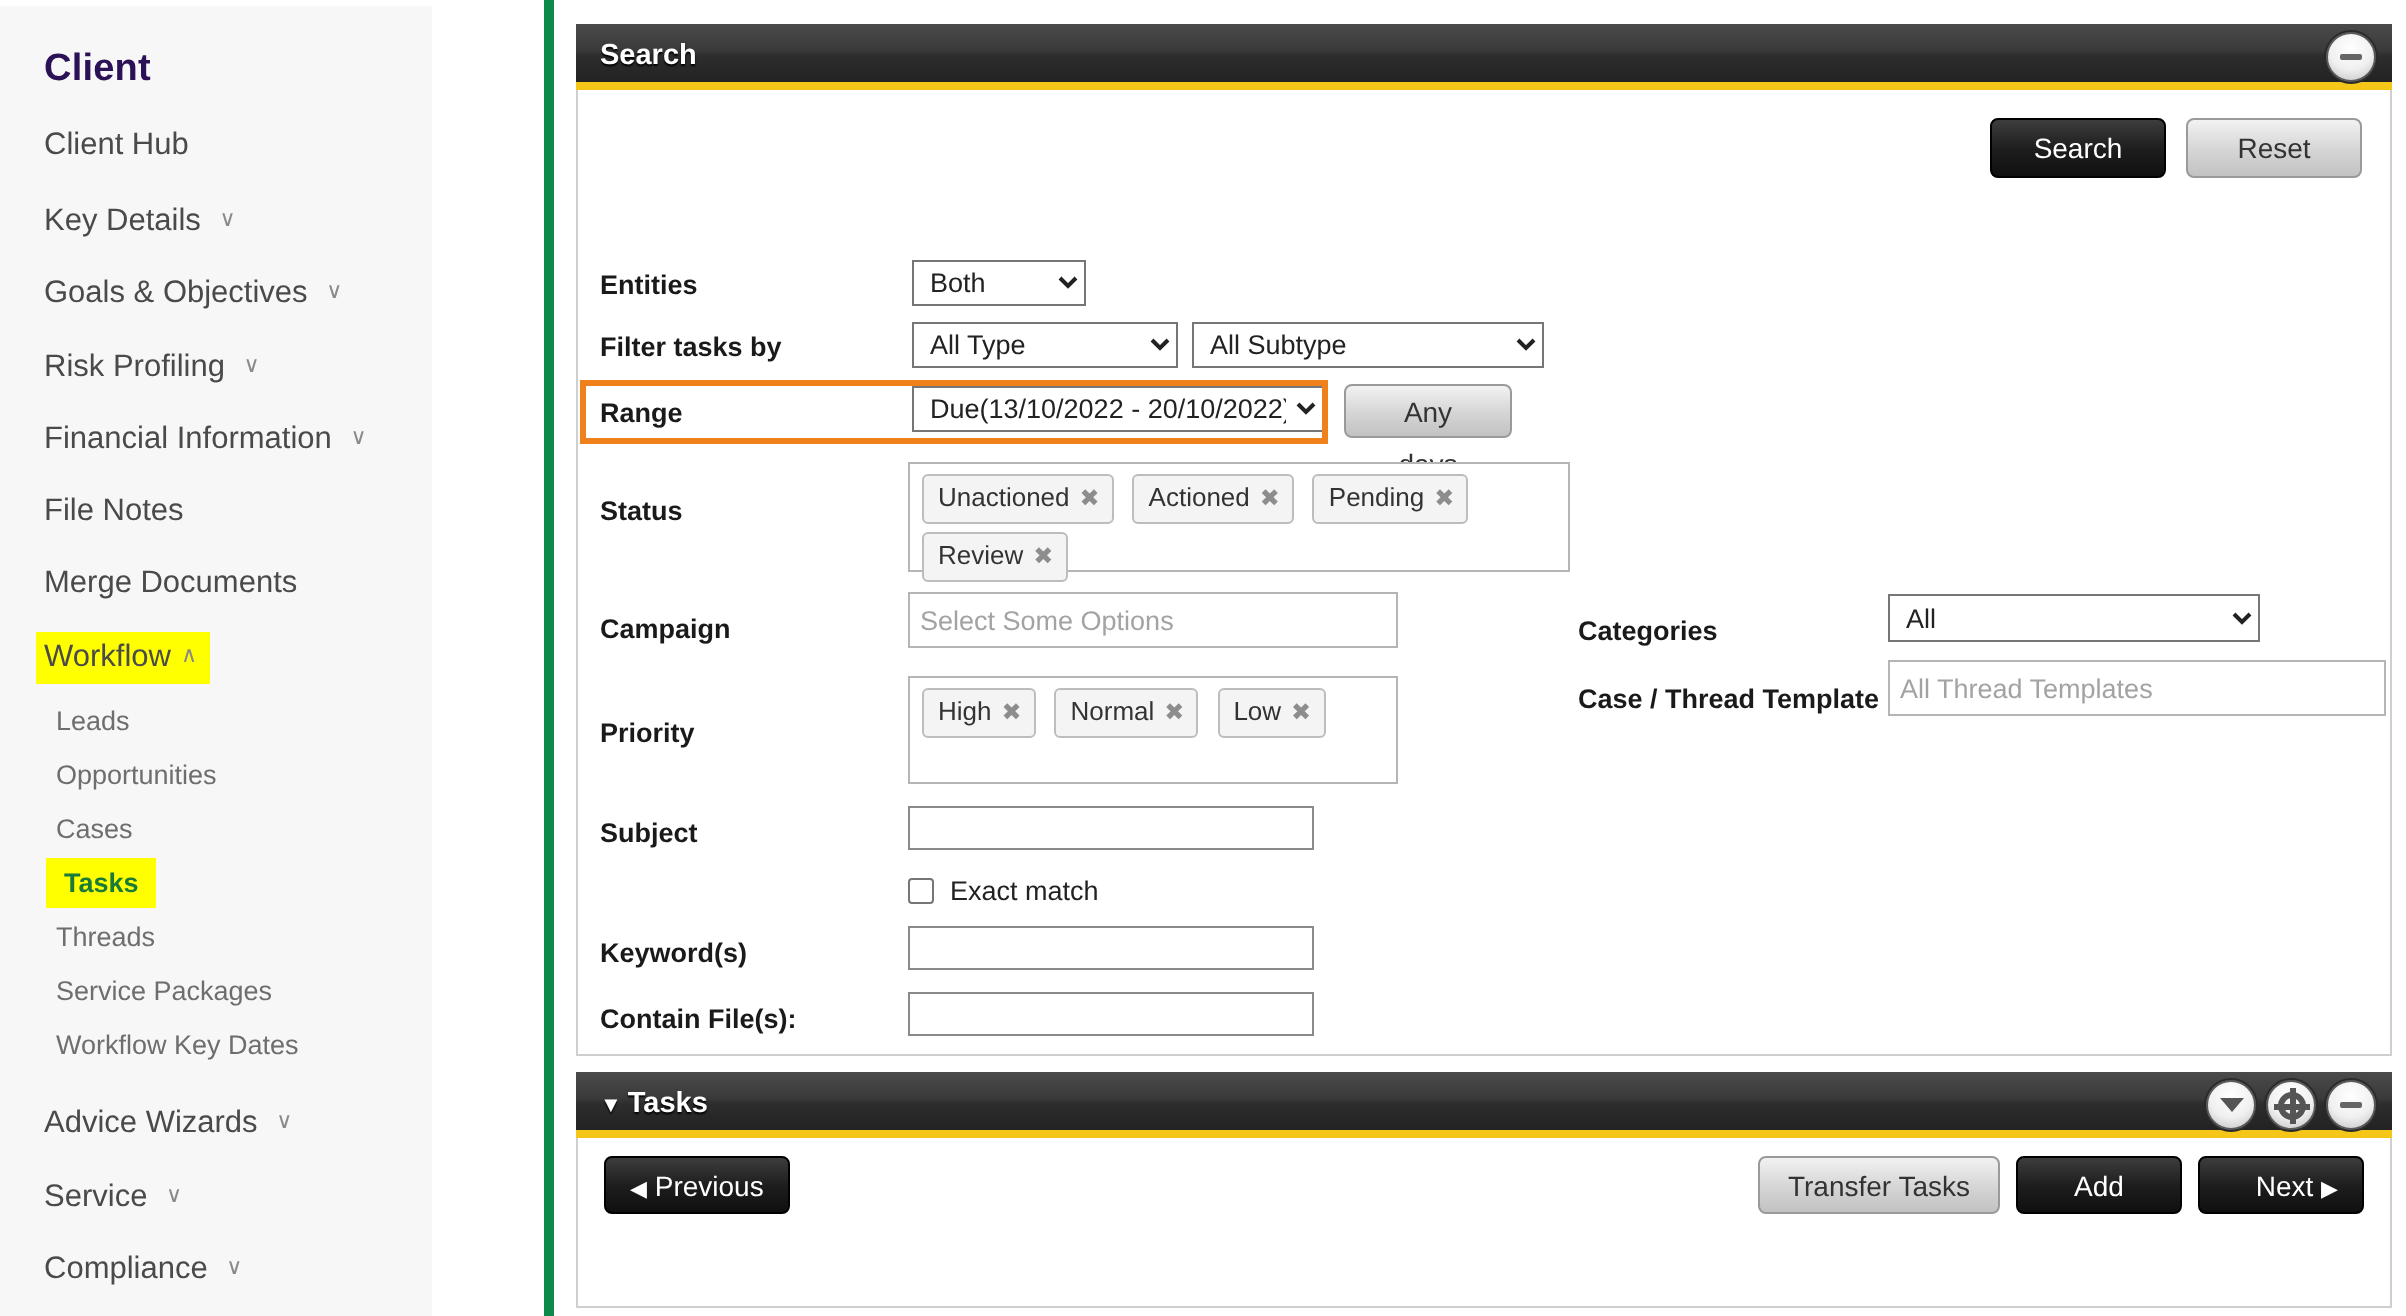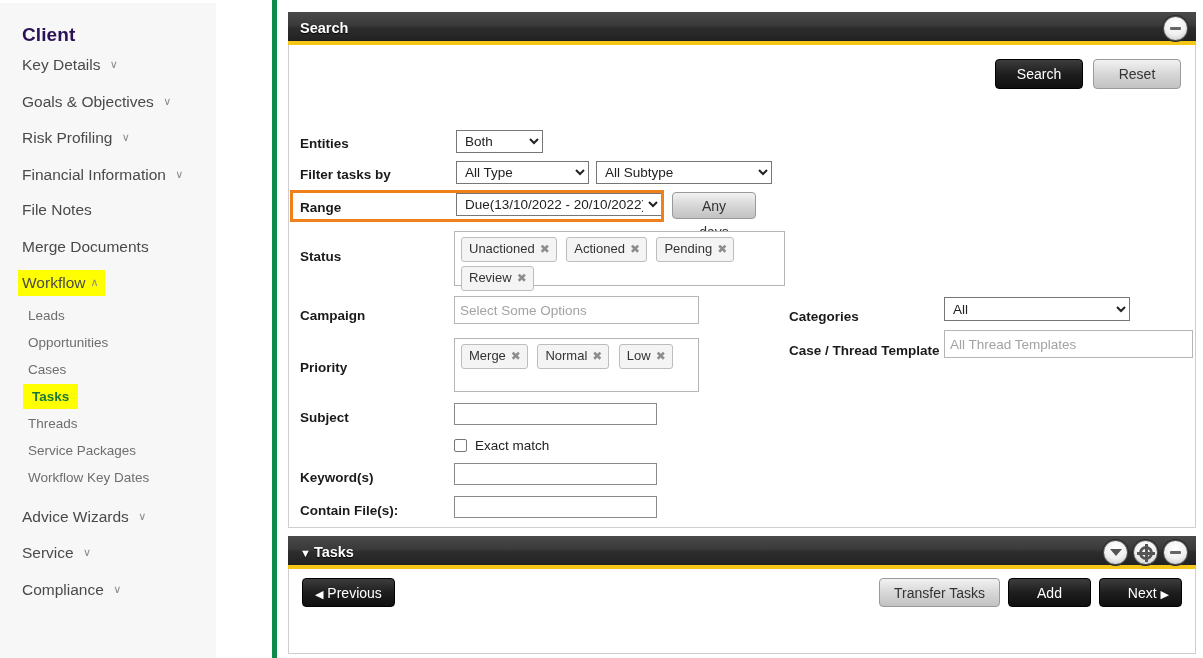--- a/index.html
+++ b/index.html
@@ -162,20 +162,23 @@
   .sortmark { font-size: 10px; color: #333; margin-left: 30px; vertical-align: 1px; }
 </style>
 </head>
 <body>
 
 <div id="root">
 
   <div class="sidebar">
     <div class="side-title">Client</div>
 
+    <div class="side-link top">
+      <span>Client Hub</span>
+    </div>
     <div class="side-link">
       <span>Key Details</span>
       <span class="chev">∨</span>
     </div>
     <div class="side-link">
       <span>Goals &amp; Objectives</span>
       <span class="chev">∨</span>
     </div>
     <div class="side-link">
       <span>Risk Profiling</span>
@@ -286,21 +289,21 @@
 
       <div class="frow" style="left:500px; top:296px;">
         <span class="flabel">Case / Thread Template</span>
       </div>
       <input class="ui" style="position: absolute; left: 655px; top: 285px; width: 249px; height: 28px; border-color: rgb(181, 181, 181);" placeholder="All Thread Templates">
 
       <div class="frow" style="left:11px; top:313px;">
         <span class="flabel">Priority</span>
       </div>
       <div class="tagbox" style="position:absolute; left:165px; top:293px; width:245px; height:54px;">
-        <span class="tag"><span>Merge</span><span class="x">✖</span></span>
+        <span class="tag"><span>High</span><span class="x">✖</span></span>
         <span class="tag"><span>Normal</span><span class="x">✖</span></span>
         <span class="tag"><span>Low</span><span class="x">✖</span></span>
       </div>
 
       <div class="frow" style="left:11px; top:363px;">
         <span class="flabel">Subject</span>
       </div>
       <input class="ui" style="position: absolute; left: 165px; top: 358px; width: 203px;" placeholder="">
 
       <div class="chk-row" style="position:absolute; left:165px; top:393px;">

